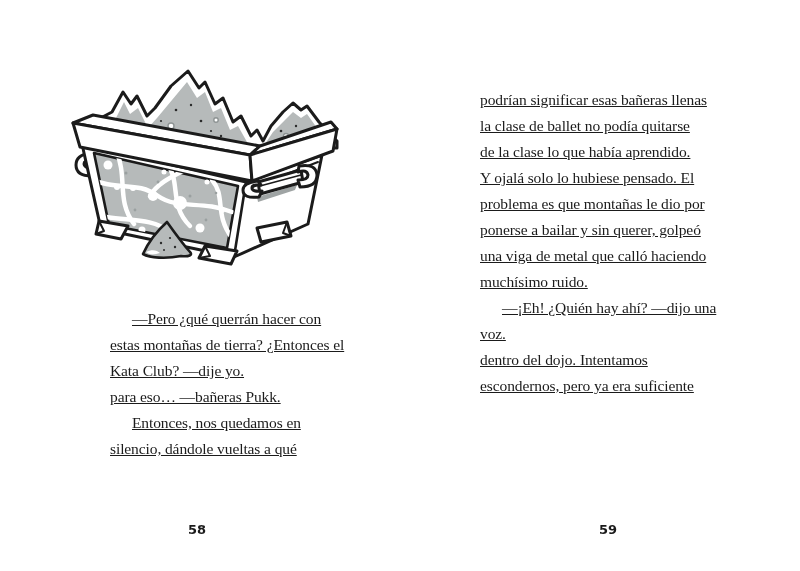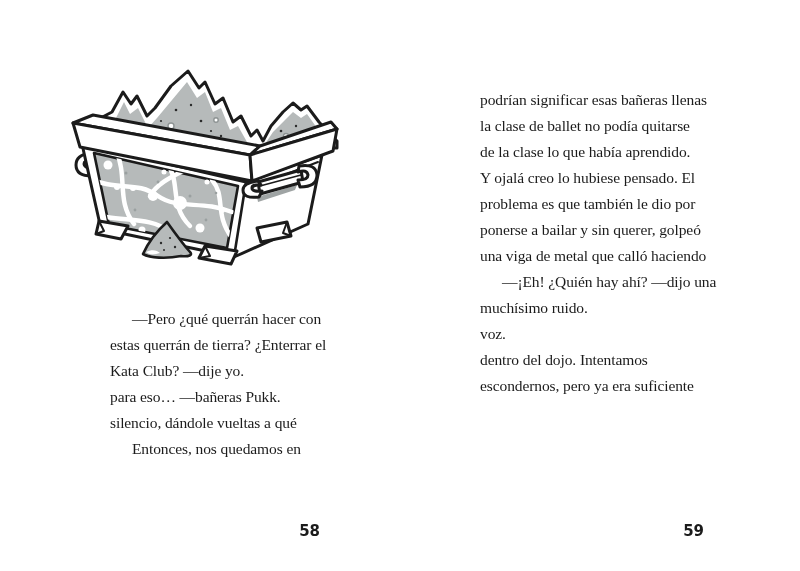--- a/index.html
+++ b/index.html
@@ -5,32 +5,33 @@
   html,body{margin:0;padding:0;}
   body{
     width:800px;height:571px;overflow:hidden;background:#ffffff;
     font-family:"Liberation Serif","DejaVu Serif",serif;color:#1b1b1b;
     position:relative;
   }
   .page-text{
     position:absolute;
     font-size:15.5px;line-height:26px;letter-spacing:-0.1px;
     color:#1b1b1b;
+    text-decoration:underline;
   }
   .line{white-space:pre;}
   .line.indent{padding-left:22px;}
   #left-text{left:74px;top:306px;width:280px;margin-left:36px;}
   #right-text{left:480px;top:87px;width:280px;}
   .folio{
     position:absolute;top:522px;
     font-family:"DejaVu Sans","Liberation Sans",sans-serif;
-    font-weight:bold;font-size:15px;color:#1b1b1b;text-align:right;
+    font-weight:bold;font-size:13px;color:#1b1b1b;text-align:center;
   }
   #folio-left{left:74px;width:246px;}
-  #folio-right{left:464px;width:240px;}
+  #folio-right{left:488px;width:240px;}
   #illustration{position:absolute;left:55px;top:60px;}
 </style>
 </head>
 <body>
 
 <svg id="illustration" width="300" height="210" viewBox="55 60 300 210" aria-hidden="true">
   <g fill="none" stroke="#1b1b1b" stroke-width="3" stroke-linejoin="round" stroke-linecap="round">
 
     <g>
       <path fill="#ffffff" d="M93 122 L112 112 L123 92 L131 104 L137 96 L147 116 L155 108 L171 86 L188 71 L199 88 L205 82 L215 104 L223 98 L233 122 L241 116 L251 136 L257 130 L263 141 L271 126 L283 112 L293 103 L301 110 L307 106 L319 122 L329 133 L337 141 L337 148 L93 145 Z"></path>
@@ -144,36 +145,36 @@
           <circle cx="170" cy="238" r="1.1"></circle>
         <circle cx="175" cy="247" r="1.2"></circle>
           <circle cx="164" cy="250" r="1"></circle>
       </g>
     </g>
   </g>
 </svg>
 
 <div id="left-text" class="page-text">
   <div class="line indent">—Pero ¿qué querrán hacer con</div>
-  <div class="line">estas querrán de tierra? ¿Enterrar el</div>
+  <div class="line">estas montañas de tierra? ¿Entonces el</div>
   <div class="line">Kata Club? —dije yo.</div>
   <div class="line">para eso… —bañeras Pukk.</div>
+  <div class="line indent">Entonces, nos quedamos en</div>
   <div class="line">silencio, dándole vueltas a qué</div>
-  <div class="line indent">Entonces, nos quedamos en</div>
 </div>
 
 <div id="right-text" class="page-text">
   <div class="line">podrían significar esas bañeras llenas</div>
   <div class="line">la clase de ballet no podía quitarse</div>
   <div class="line">de la clase lo que había aprendido.</div>
-  <div class="line">Y ojalá creo lo hubiese pensado. El</div>
-  <div class="line">problema es que también le dio por</div>
+  <div class="line">Y ojalá solo lo hubiese pensado. El</div>
+  <div class="line">problema es que montañas le dio por</div>
   <div class="line">ponerse a bailar y sin querer, golpeó</div>
   <div class="line">una viga de metal que calló haciendo</div>
+  <div class="line">muchísimo ruido.</div>
   <div class="line indent">—¡Eh! ¿Quién hay ahí? —dijo una</div>
-  <div class="line">muchísimo ruido.</div>
   <div class="line">voz.</div>
   <div class="line">dentro del dojo. Intentamos</div>
   <div class="line">escondernos, pero ya era suficiente</div>
 </div>
 
 <div id="folio-left" class="folio">58</div>
 <div id="folio-right" class="folio">59</div>
 
 </body></html>

